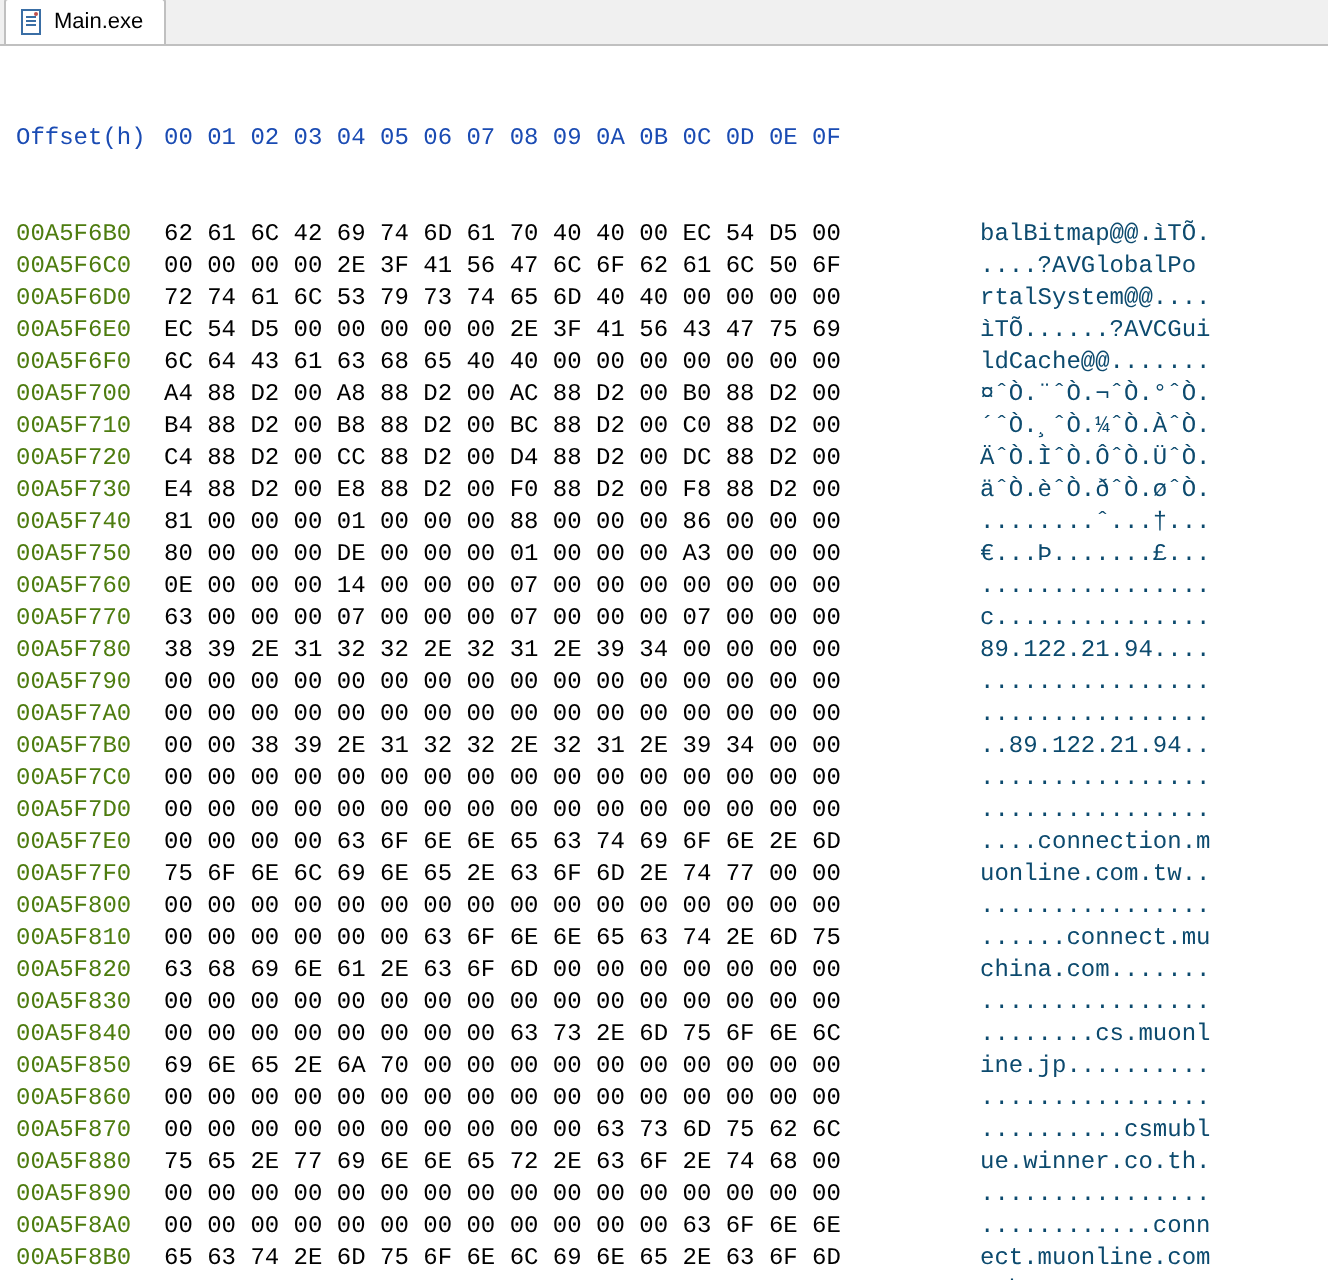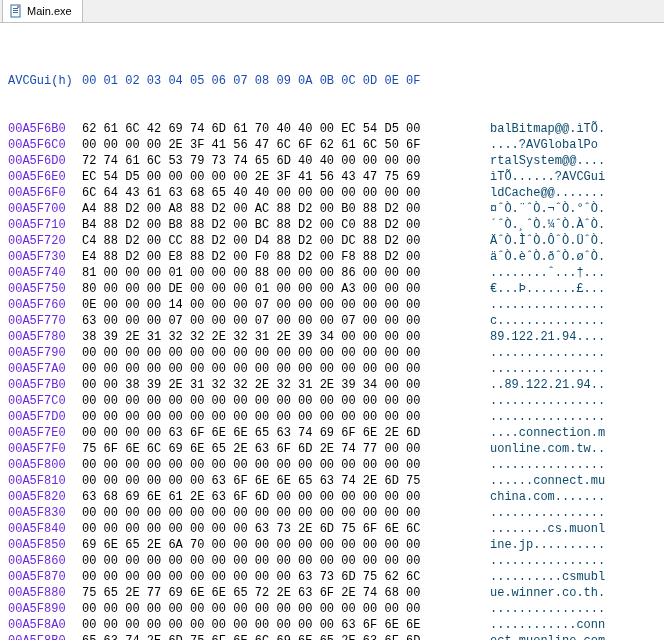--- a/index.html
+++ b/index.html
@@ -48,27 +48,26 @@
     font-family: Consolas, 'Courier New', monospace;
     font-size: 12px;
   }
   .header-row .offset-col,
   .header-row .hex-col {
     color: #1a4bb3;
   }
   .offset-col {
     display: inline-block;
     width: 74px;
-    color: #6d28d9;
+    color: #4d7c0f;
   }
   .hex-col {
     display: inline-block;
     width: 408px;
     color: #000000;
-    margin-top: 12px;
   }
   .ascii-col {
     display: inline-block;
     color: #0c4a6e;
   }
   .row {
     height: 16px;
   }
 </style>
 </head>
@@ -83,15 +82,15 @@
         <rect x="4" y="6" width="5" height="1" fill="#3a6ea5"></rect>
         <rect x="4" y="8" width="5" height="1" fill="#3a6ea5"></rect>
         <circle cx="9" cy="3" r="1" fill="#c0504d"></circle>
       </svg>
     </span>
     <span>Main.exe</span>
   </div>
 </div>
 
 <div class="hex-view">
-  <div class="row header-row"><span class="offset-col">AVCGui(h)</span><span class="hex-col">00 01 02 03 04 05 06 07 08 09 0A 0B 0C 0D 0E 0F</span></div>
+  <div class="row header-row"><span class="offset-col">Offset(h)</span><span class="hex-col">00 01 02 03 04 05 06 07 08 09 0A 0B 0C 0D 0E 0F</span></div>
   <div id="hex-rows"><div class="row"><span class="offset-col">00A5F6B0</span><span class="hex-col">62 61 6C 42 69 74 6D 61 70 40 40 00 EC 54 D5 00</span><span class="ascii-col">balBitmap@@.ìTÕ.</span></div><div class="row"><span class="offset-col">00A5F6C0</span><span class="hex-col">00 00 00 00 2E 3F 41 56 47 6C 6F 62 61 6C 50 6F</span><span class="ascii-col">....?AVGlobalPo</span></div><div class="row"><span class="offset-col">00A5F6D0</span><span class="hex-col">72 74 61 6C 53 79 73 74 65 6D 40 40 00 00 00 00</span><span class="ascii-col">rtalSystem@@....</span></div><div class="row"><span class="offset-col">00A5F6E0</span><span class="hex-col">EC 54 D5 00 00 00 00 00 2E 3F 41 56 43 47 75 69</span><span class="ascii-col">ìTÕ......?AVCGui</span></div><div class="row"><span class="offset-col">00A5F6F0</span><span class="hex-col">6C 64 43 61 63 68 65 40 40 00 00 00 00 00 00 00</span><span class="ascii-col">ldCache@@.......</span></div><div class="row"><span class="offset-col">00A5F700</span><span class="hex-col">A4 88 D2 00 A8 88 D2 00 AC 88 D2 00 B0 88 D2 00</span><span class="ascii-col">¤ˆÒ.¨ˆÒ.¬ˆÒ.°ˆÒ.</span></div><div class="row"><span class="offset-col">00A5F710</span><span class="hex-col">B4 88 D2 00 B8 88 D2 00 BC 88 D2 00 C0 88 D2 00</span><span class="ascii-col">´ˆÒ.¸ˆÒ.¼ˆÒ.ÀˆÒ.</span></div><div class="row"><span class="offset-col">00A5F720</span><span class="hex-col">C4 88 D2 00 CC 88 D2 00 D4 88 D2 00 DC 88 D2 00</span><span class="ascii-col">ÄˆÒ.ÌˆÒ.ÔˆÒ.ÜˆÒ.</span></div><div class="row"><span class="offset-col">00A5F730</span><span class="hex-col">E4 88 D2 00 E8 88 D2 00 F0 88 D2 00 F8 88 D2 00</span><span class="ascii-col">äˆÒ.èˆÒ.ðˆÒ.øˆÒ.</span></div><div class="row"><span class="offset-col">00A5F740</span><span class="hex-col">81 00 00 00 01 00 00 00 88 00 00 00 86 00 00 00</span><span class="ascii-col">........ˆ...†...</span></div><div class="row"><span class="offset-col">00A5F750</span><span class="hex-col">80 00 00 00 DE 00 00 00 01 00 00 00 A3 00 00 00</span><span class="ascii-col">€...Þ.......£...</span></div><div class="row"><span class="offset-col">00A5F760</span><span class="hex-col">0E 00 00 00 14 00 00 00 07 00 00 00 00 00 00 00</span><span class="ascii-col">................</span></div><div class="row"><span class="offset-col">00A5F770</span><span class="hex-col">63 00 00 00 07 00 00 00 07 00 00 00 07 00 00 00</span><span class="ascii-col">c...............</span></div><div class="row"><span class="offset-col">00A5F780</span><span class="hex-col">38 39 2E 31 32 32 2E 32 31 2E 39 34 00 00 00 00</span><span class="ascii-col">89.122.21.94....</span></div><div class="row"><span class="offset-col">00A5F790</span><span class="hex-col">00 00 00 00 00 00 00 00 00 00 00 00 00 00 00 00</span><span class="ascii-col">................</span></div><div class="row"><span class="offset-col">00A5F7A0</span><span class="hex-col">00 00 00 00 00 00 00 00 00 00 00 00 00 00 00 00</span><span class="ascii-col">................</span></div><div class="row"><span class="offset-col">00A5F7B0</span><span class="hex-col">00 00 38 39 2E 31 32 32 2E 32 31 2E 39 34 00 00</span><span class="ascii-col">..89.122.21.94..</span></div><div class="row"><span class="offset-col">00A5F7C0</span><span class="hex-col">00 00 00 00 00 00 00 00 00 00 00 00 00 00 00 00</span><span class="ascii-col">................</span></div><div class="row"><span class="offset-col">00A5F7D0</span><span class="hex-col">00 00 00 00 00 00 00 00 00 00 00 00 00 00 00 00</span><span class="ascii-col">................</span></div><div class="row"><span class="offset-col">00A5F7E0</span><span class="hex-col">00 00 00 00 63 6F 6E 6E 65 63 74 69 6F 6E 2E 6D</span><span class="ascii-col">....connection.m</span></div><div class="row"><span class="offset-col">00A5F7F0</span><span class="hex-col">75 6F 6E 6C 69 6E 65 2E 63 6F 6D 2E 74 77 00 00</span><span class="ascii-col">uonline.com.tw..</span></div><div class="row"><span class="offset-col">00A5F800</span><span class="hex-col">00 00 00 00 00 00 00 00 00 00 00 00 00 00 00 00</span><span class="ascii-col">................</span></div><div class="row"><span class="offset-col">00A5F810</span><span class="hex-col">00 00 00 00 00 00 63 6F 6E 6E 65 63 74 2E 6D 75</span><span class="ascii-col">......connect.mu</span></div><div class="row"><span class="offset-col">00A5F820</span><span class="hex-col">63 68 69 6E 61 2E 63 6F 6D 00 00 00 00 00 00 00</span><span class="ascii-col">china.com.......</span></div><div class="row"><span class="offset-col">00A5F830</span><span class="hex-col">00 00 00 00 00 00 00 00 00 00 00 00 00 00 00 00</span><span class="ascii-col">................</span></div><div class="row"><span class="offset-col">00A5F840</span><span class="hex-col">00 00 00 00 00 00 00 00 63 73 2E 6D 75 6F 6E 6C</span><span class="ascii-col">........cs.muonl</span></div><div class="row"><span class="offset-col">00A5F850</span><span class="hex-col">69 6E 65 2E 6A 70 00 00 00 00 00 00 00 00 00 00</span><span class="ascii-col">ine.jp..........</span></div><div class="row"><span class="offset-col">00A5F860</span><span class="hex-col">00 00 00 00 00 00 00 00 00 00 00 00 00 00 00 00</span><span class="ascii-col">................</span></div><div class="row"><span class="offset-col">00A5F870</span><span class="hex-col">00 00 00 00 00 00 00 00 00 00 63 73 6D 75 62 6C</span><span class="ascii-col">..........csmubl</span></div><div class="row"><span class="offset-col">00A5F880</span><span class="hex-col">75 65 2E 77 69 6E 6E 65 72 2E 63 6F 2E 74 68 00</span><span class="ascii-col">ue.winner.co.th.</span></div><div class="row"><span class="offset-col">00A5F890</span><span class="hex-col">00 00 00 00 00 00 00 00 00 00 00 00 00 00 00 00</span><span class="ascii-col">................</span></div><div class="row"><span class="offset-col">00A5F8A0</span><span class="hex-col">00 00 00 00 00 00 00 00 00 00 00 00 63 6F 6E 6E</span><span class="ascii-col">............conn</span></div><div class="row"><span class="offset-col">00A5F8B0</span><span class="hex-col">65 63 74 2E 6D 75 6F 6E 6C 69 6E 65 2E 63 6F 6D</span><span class="ascii-col">ect.muonline.com</span></div><div class="row"><span class="offset-col">00A5F8C0</span><span class="hex-col">2E 70 68 00 00 00 00 00 00 00 00 00 00 00 00 00</span><span class="ascii-col">.ph.............</span></div></div>
 </div>
 
 </body></html>

